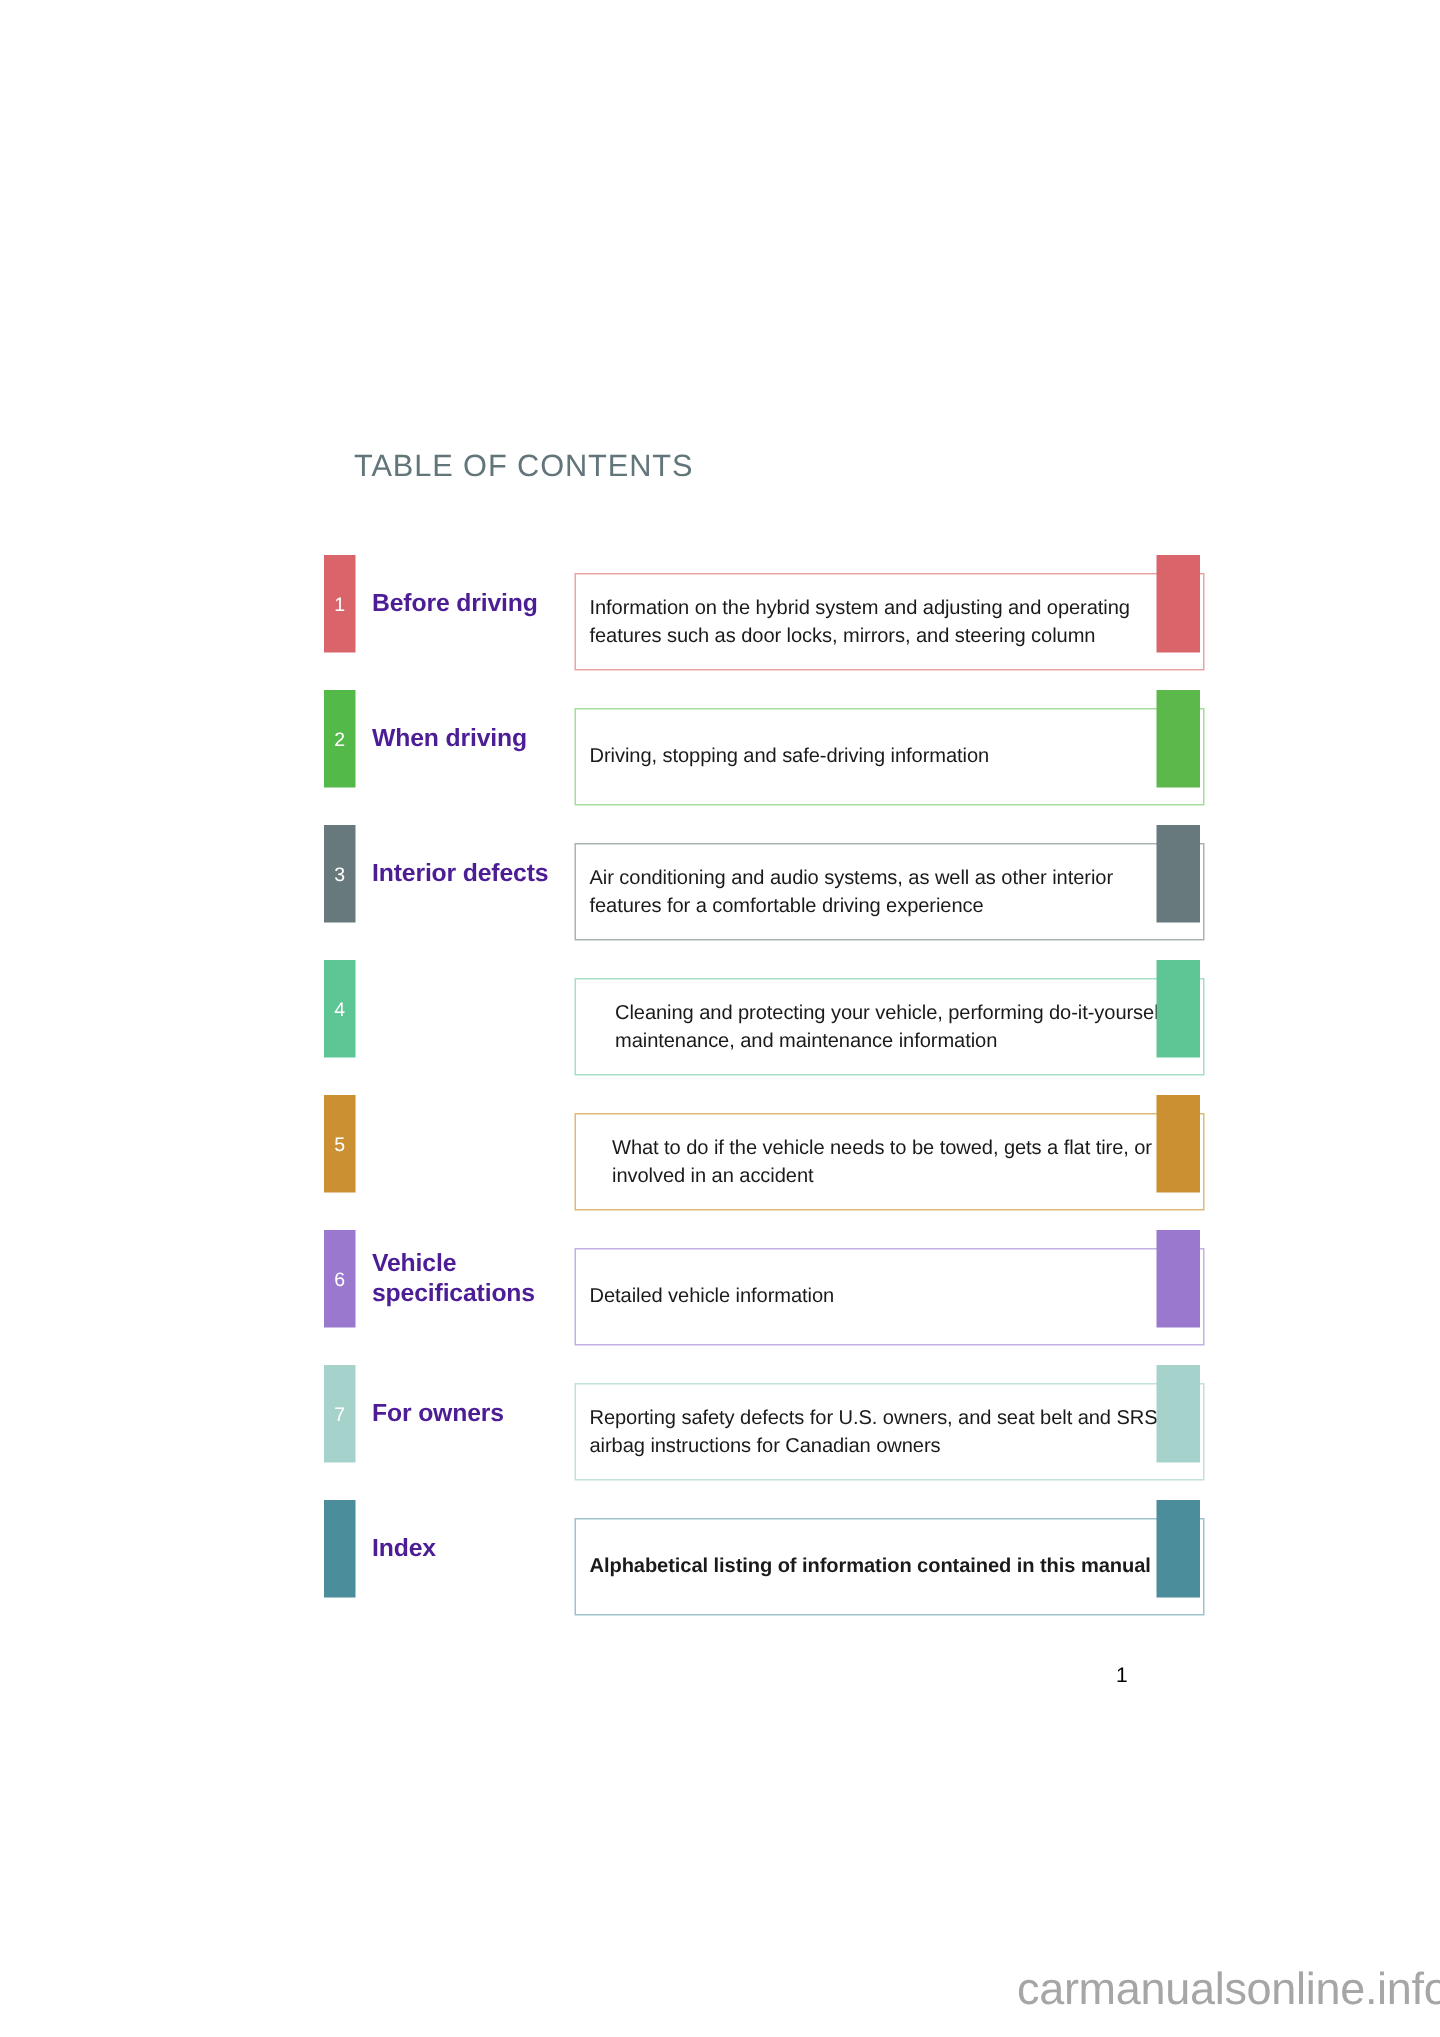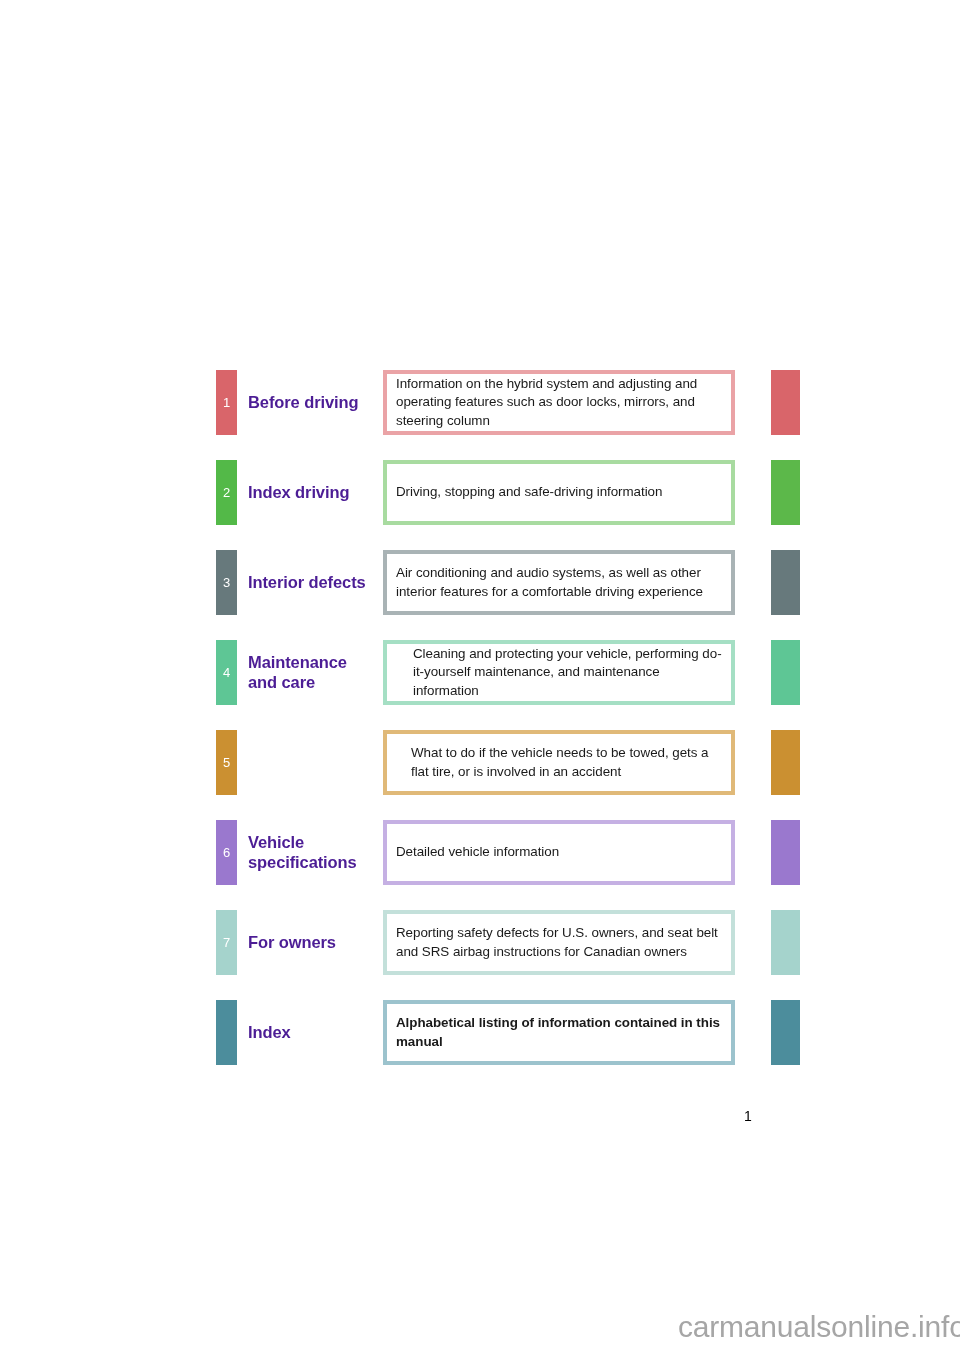--- a/index.html
+++ b/index.html
@@ -74,25 +74,25 @@
     font-size: 16.5px;
     font-weight: bold;
     color: #4c1d95;
     line-height: 1.16;
     letter-spacing: -0.1px;
   }
 
   .desc-box {
     position: absolute;
     left: 383px;
-    top: 0;
-    width: 352px;
+    top: 12px;
+    width: 420px;
     height: 65px;
     box-sizing: border-box;
-    border: 4px solid #84cc16;
+    border: 1px solid #84cc16;
     background: #ffffff;
     display: flex;
     align-items: center;
     padding: 0 9px;
   }
   .desc-text {
     font-size: 13.4px;
     line-height: 1.38;
     color: #1a1a1a;
     letter-spacing: -0.05px;
@@ -122,49 +122,49 @@
     color: #a6a6a6;
     letter-spacing: -0.2px;
     white-space: nowrap;
   }
 </style>
 </head>
 <body>
 
 <div class="page">
 
+  <div class="toc-title">TABLE OF CONTENTS</div>
 
   <div class="toc-list">
       <div class="toc-row">
         <div class="num-tab" style="background: rgb(217, 101, 106);">1</div>
         <div class="row-label">Before driving</div>
         <div class="desc-box" style="border-color: rgb(234, 163, 166);">
           <div class="desc-text">Information on the hybrid system and adjusting and operating features such as door locks, mirrors, and steering column</div>
         </div>
         <div class="color-bar" style="background: rgb(217, 101, 106);"></div>
       </div>
       <div class="toc-row">
         <div class="num-tab" style="background: rgb(83, 185, 72);">2</div>
-        <div class="row-label">Index driving</div>
+        <div class="row-label">When driving</div>
         <div class="desc-box" style="border-color: rgb(168, 219, 160);">
           <div class="desc-text">Driving, stopping and safe-driving information</div>
         </div>
         <div class="color-bar" style="background: rgb(92, 184, 74);"></div>
       </div>
       <div class="toc-row">
         <div class="num-tab" style="background: rgb(103, 121, 124);">3</div>
         <div class="row-label">Interior defects</div>
         <div class="desc-box" style="border-color: rgb(169, 179, 181);">
           <div class="desc-text">Air conditioning and audio systems, as well as other interior features for a comfortable driving experience</div>
         </div>
         <div class="color-bar" style="background: rgb(103, 121, 124);"></div>
       </div>
       <div class="toc-row">
         <div class="num-tab" style="background: rgb(94, 198, 149);">4</div>
-        <div class="row-label">Maintenance and care</div>
         <div class="desc-box" style="border-color: rgb(165, 223, 196); padding-left: 26px;">
           <div class="desc-text">Cleaning and protecting your vehicle, performing do-it-yourself maintenance, and maintenance information</div>
         </div>
         <div class="color-bar" style="background: rgb(94, 198, 149);"></div>
       </div>
       <div class="toc-row">
         <div class="num-tab" style="background: rgb(203, 144, 49);">5</div>
         <div class="desc-box" style="border-color: rgb(224, 185, 120); padding-left: 24px;">
           <div class="desc-text">What to do if the vehicle needs to be towed, gets a flat tire, or is involved in an accident</div>
         </div>

